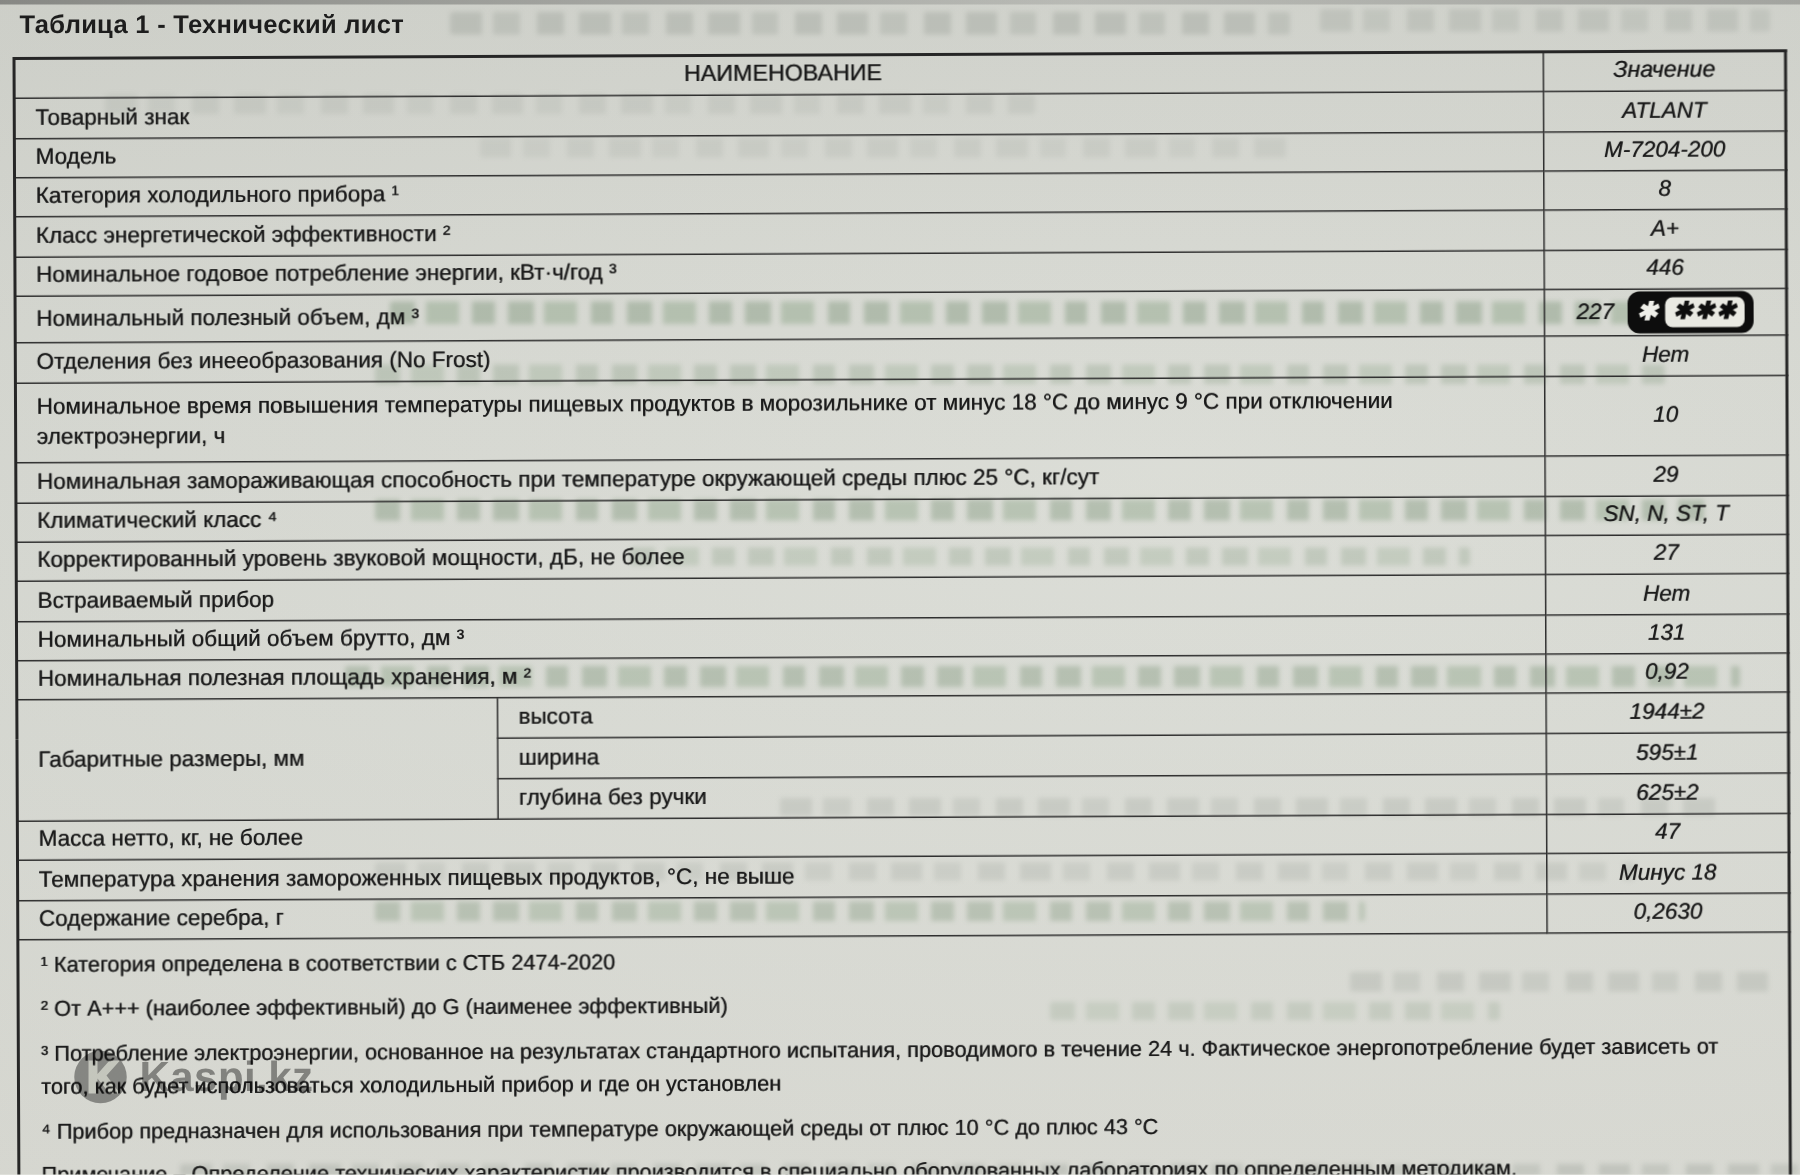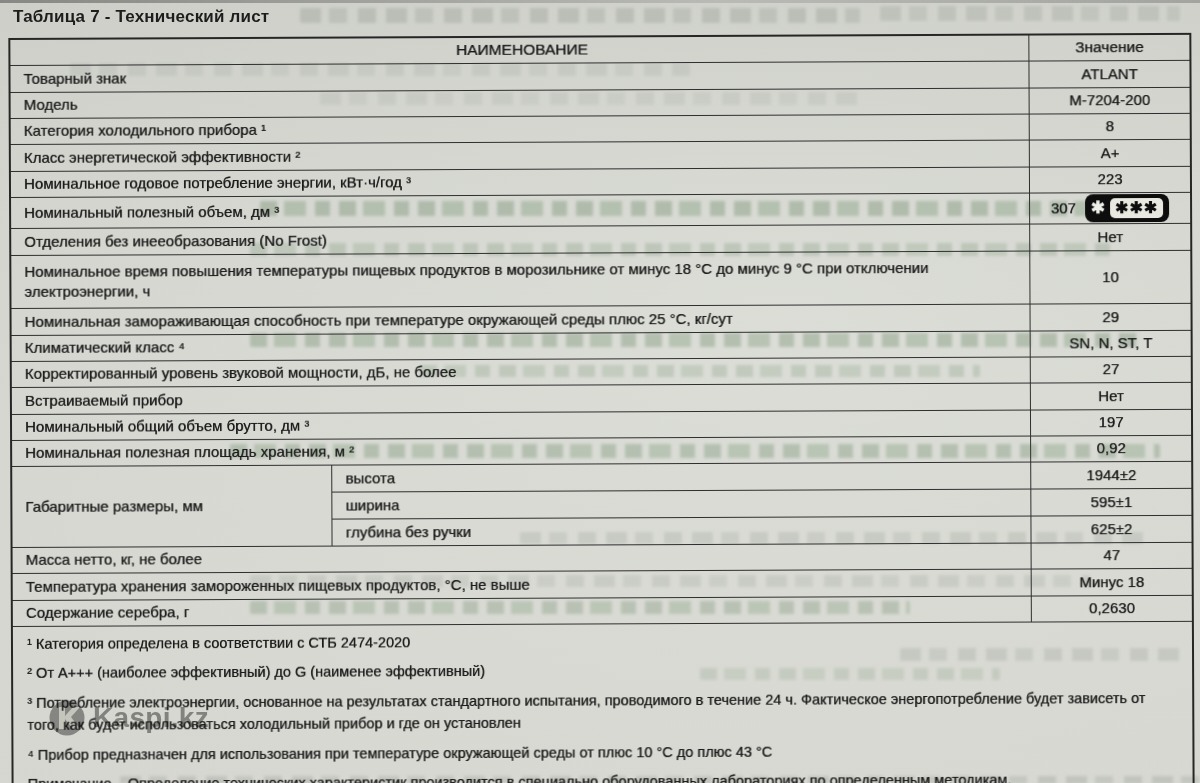--- a/index.html
+++ b/index.html
@@ -36,21 +36,21 @@
   table{border-collapse:collapse;width:100%;table-layout:fixed;}
   table{border:2.5px solid #262626;}
   td{
     border:1.6px solid #2e2e2e;
     font-size:15px;color:#191919;
     padding:1px 8px 1px 13px;
     line-height:1.28;
     text-shadow:.35px 0 0 rgba(25,25,25,.75);
     overflow:hidden;
   }
-  td.val{text-align:center;padding:1px 4px;}
+  td.val{text-align:center;padding:1px 4px;font-style:italic;}
   td.hdr{text-align:center;font-size:15.5px;}
   .vflex{display:flex;align-items:center;justify-content:center;gap:9px;}
   
   .fbadge{
     display:inline-flex;align-items:center;gap:5px;
     background:#0d0d0d;border-radius:8px;padding:2px 6px;height:24px;
     text-shadow:none;
   }
   .fb-star{color:#efefe9;font-size:17px;line-height:1;font-weight:bold;}
   .fb-box{
@@ -84,21 +84,21 @@
 <div class="bleed g" style="left:250px;top:333px;width:890px;height:14px;opacity:.40;"></div>
 <div class="bleed g" style="left:420px;top:365px;width:560px;height:12px;opacity:.26;"></div>
 <div class="bleed g" style="left:230px;top:444px;width:930px;height:14px;opacity:.38;"></div>
 <div class="bleed y" style="left:520px;top:532px;width:630px;height:12px;opacity:.26;"></div>
 <div class="bleed y" style="left:250px;top:575px;width:840px;height:12px;opacity:.24;"></div>
 <div class="bleed g" style="left:250px;top:601px;width:660px;height:13px;opacity:.34;"></div>
 <div class="bleed y" style="left:900px;top:648px;width:280px;height:13px;opacity:.28;"></div>
 <div class="bleed g" style="left:700px;top:668px;width:300px;height:12px;opacity:.20;"></div>
 <div class="bleed y" style="left:120px;top:776px;width:1080px;height:8px;opacity:.35;"></div>
 
-<div class="title">Таблица 7 - Технический лист</div>
+<div class="title">Таблица 1 - Технический лист</div>
 
 <div class="sheet">
   <table>
     <colgroup>
         <col style="width:320px">
         <col style="width:697px">
         <col style="width:161px">
       </colgroup>
 
     <tbody>
@@ -118,27 +118,27 @@
     <tr style="height:26px">
       <td colspan="2">Категория холодильного прибора ¹</td>
       <td class="val">8</td>
     </tr>
     <tr style="height:27px">
       <td colspan="2">Класс энергетической эффективности ²</td>
       <td class="val">А+</td>
     </tr>
     <tr style="height:26px">
       <td colspan="2">Номинальное годовое потребление энергии, кВт·ч/год ³</td>
-      <td class="val">223</td>
+      <td class="val">446</td>
     </tr>
     <tr style="height:28px">
       <td colspan="2">Номинальный полезный объем, дм ³</td>
       <td class="val">
         <div class="vflex">
-          <span>307</span>
+          <span>227</span>
           <span class="fbadge">
             <span class="fb-star">✱</span>
             <span class="fb-box">✱✱✱</span>
           </span>
         </div>
       </td>
     </tr>
     <tr style="height:27px">
       <td colspan="2">Отделения без инееобразования (No Frost)</td>
       <td class="val">Нет</td>
@@ -158,21 +158,21 @@
     <tr style="height:26px">
       <td colspan="2">Корректированный уровень звуковой мощности, дБ, не более</td>
       <td class="val">27</td>
     </tr>
     <tr style="height:27px">
       <td colspan="2">Встраиваемый прибор</td>
       <td class="val">Нет</td>
     </tr>
     <tr style="height:26px">
       <td colspan="2">Номинальный общий объем брутто, дм ³</td>
-      <td class="val">197</td>
+      <td class="val">131</td>
     </tr>
     <tr style="height:26px">
       <td colspan="2">Номинальная полезная площадь хранения, м ²</td>
       <td class="val">0,92</td>
     </tr>
 
     <tr style="height:27px">
       <td rowspan="3">Габаритные размеры, мм</td>
       <td>высота</td>
       <td class="val">1944±2</td>

